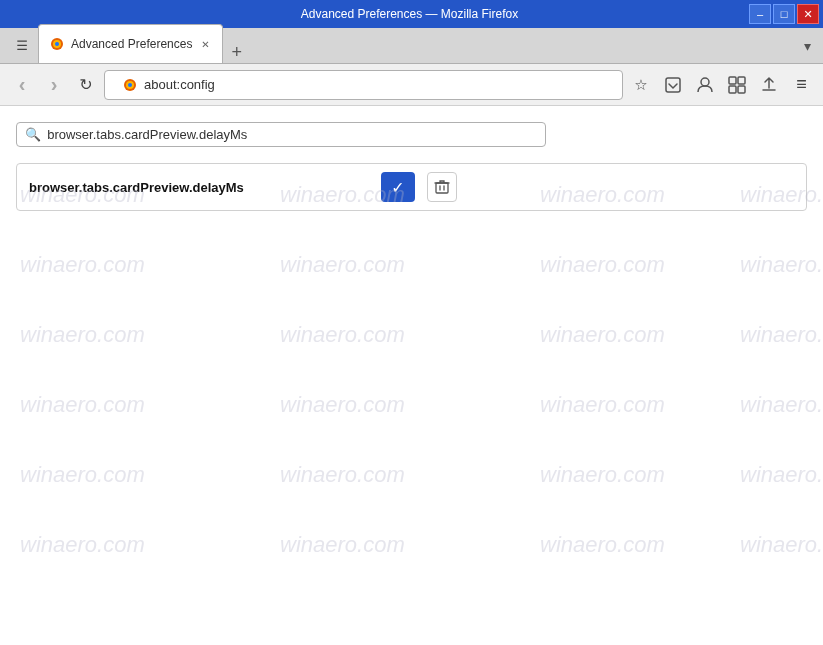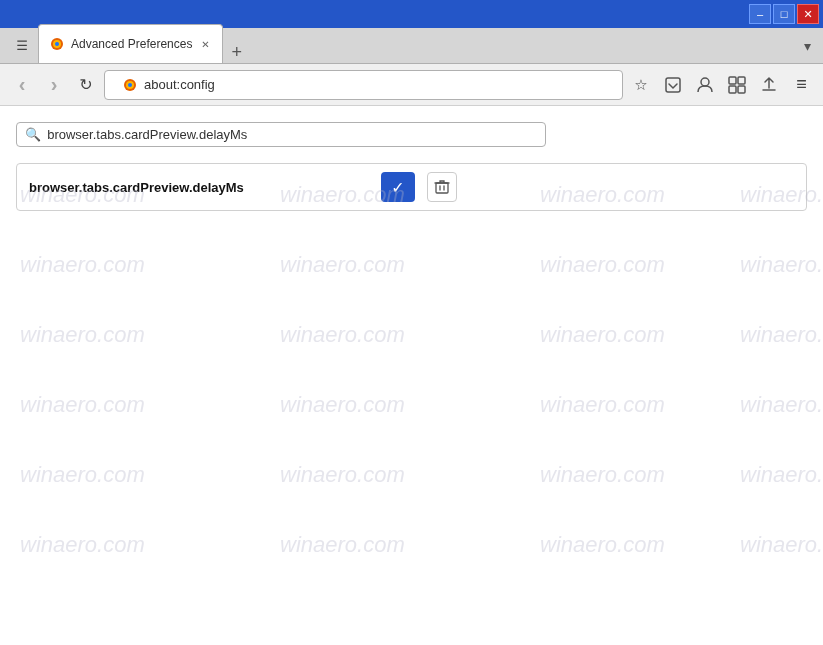--- a/index.html
+++ b/index.html
@@ -309,20 +309,21 @@
     .firefox-icon {
       width: 16px;
       height: 16px;
     }
   </style>
 </head>
 <body>
 
 <div class="title-bar">
   <div style="width:66px;"></div>
+  <div class="title-bar-title">Advanced Preferences — Mozilla Firefox</div>
   <div class="title-bar-controls">
     <button class="title-btn">–</button>
     <button class="title-btn">□</button>
     <button class="title-btn close-btn">✕</button>
   </div>
 </div>
 
 <div class="tab-bar">
 
   <div style="display:flex;align-items:center;gap:2px;padding-bottom:4px;">

